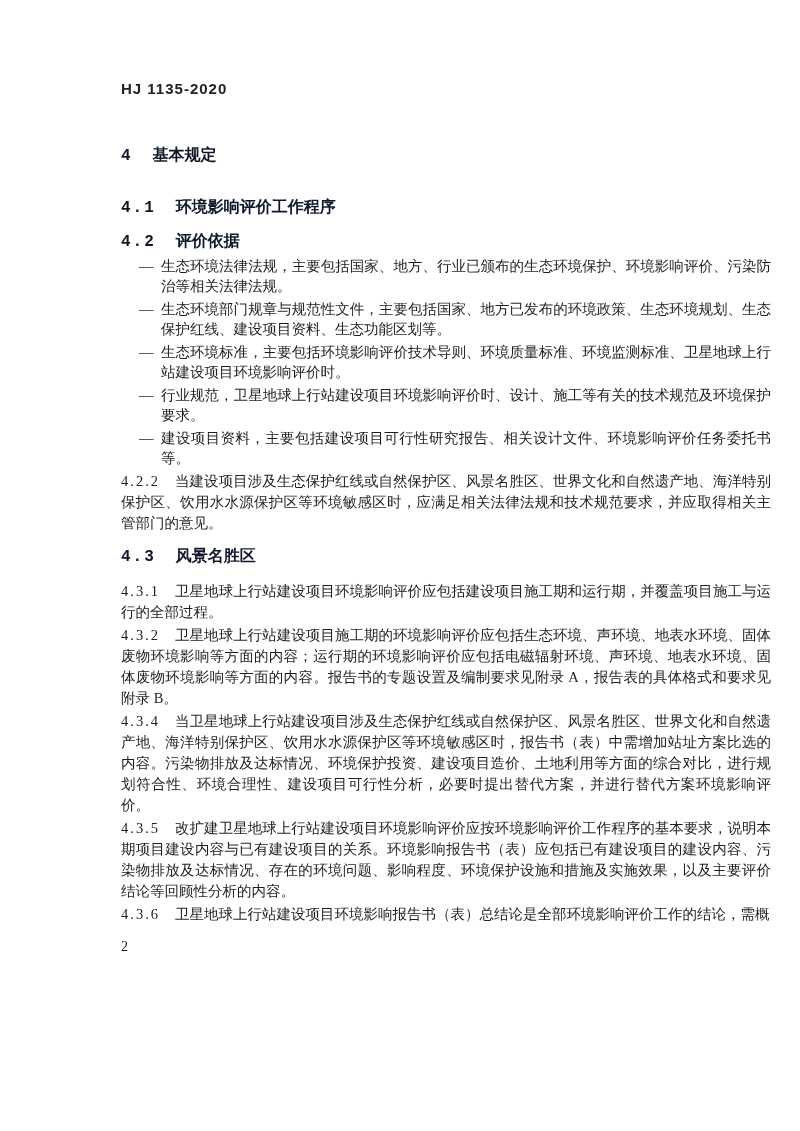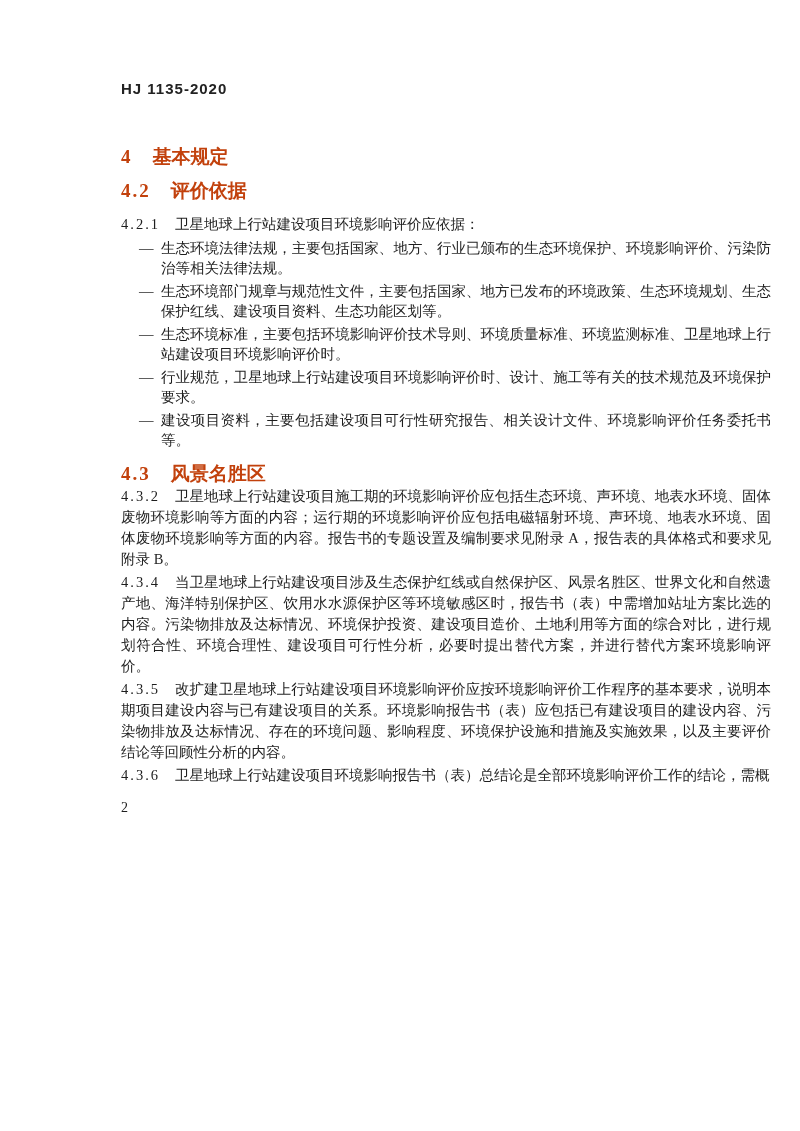--- a/index.html
+++ b/index.html
@@ -21,24 +21,24 @@
     margin-left: 45px;
   }
   .doc-code {
     font-family: "Liberation Sans", "DejaVu Sans", sans-serif;
     font-size: 15px;
     font-weight: 600;
     letter-spacing: 1px;
     color: #222;
   }
   h1.sec, h2.sec {
-    font-family: Liberation Serif, serif;
-    font-size: 19px;
+    font-family: Liberation Mono, monospace;
+    font-size: 16px;
     font-weight: bold;
-    color: #c2410c;
+    color: #0f172a;
     margin: 0;
     line-height: 21px;
   }
   h1.sec { margin-top: 47px; }
   h2.sec { margin-top: 31px; }
   h2.sec.mid { margin-top: 13px; }
   .sec .hnum { letter-spacing: 2px; margin-right: 20px; }
   p.body {
     margin: 0;
     text-align: justify;
@@ -68,29 +68,29 @@
 <body>
 
 <div class="page">
 
   <div class="doc-code">HJ 1135-2020</div>
 
   <h1 class="sec">
     <span class="hnum">4</span><span>基本规定</span>
   </h1>
 
+  <h2 class="sec">
+    <span class="hnum">4.1</span><span>环境影响评价工作程序</span>
+  </h2>
 
 
   <h2 class="sec mid">
     <span class="hnum">4.2</span><span>评价依据</span>
   </h2>
 
-  <p class="numbered gap">
-    <span class="pnum">4.2.1</span><span>卫星地球上行站建设项目环境影响评价应依据：</span>
-  </p>
 
   <div class="dash-list">
     <div class="dash-item">
       <span class="dash-marker">—</span>
       <span class="dash-text">生态环境法律法规，主要包括国家、地方、行业已颁布的生态环境保护、环境影响评价、污染防治等相关法律法规。</span>
     </div>
     <div class="dash-item">
       <span class="dash-marker">—</span>
       <span class="dash-text">生态环境部门规章与规范性文件，主要包括国家、地方已发布的环境政策、生态环境规划、生态保护红线、建设项目资料、生态功能区划等。</span>
     </div>
@@ -101,25 +101,31 @@
     <div class="dash-item">
       <span class="dash-marker">—</span>
       <span class="dash-text">行业规范，卫星地球上行站建设项目环境影响评价时、设计、施工等有关的技术规范及环境保护要求。</span>
     </div>
     <div class="dash-item">
       <span class="dash-marker">—</span>
       <span class="dash-text">建设项目资料，主要包括建设项目可行性研究报告、相关设计文件、环境影响评价任务委托书等。</span>
     </div>
   </div>
 
+  <p class="numbered tight">
+    <span class="pnum">4.2.2</span><span>当建设项目涉及生态保护红线或自然保护区、风景名胜区、世界文化和自然遗产地、海洋特别保护区、饮用水水源保护区等环境敏感区时，应满足相关法律法规和技术规范要求，并应取得相关主管部门的意见。</span>
+  </p>
 
   <h2 class="sec mid">
     <span class="hnum">4.3</span><span>风景名胜区</span>
   </h2>
 
+  <p class="numbered gap">
+    <span class="pnum">4.3.1</span><span>卫星地球上行站建设项目环境影响评价应包括建设项目施工期和运行期，并覆盖项目施工与运行的全部过程。</span>
+  </p>
   <p class="numbered tight">
     <span class="pnum">4.3.2</span><span>卫星地球上行站建设项目施工期的环境影响评价应包括生态环境、声环境、地表水环境、固体废物环境影响等方面的内容；运行期的环境影响评价应包括电磁辐射环境、声环境、地表水环境、固体废物环境影响等方面的内容。报告书的专题设置及编制要求见附录 A，报告表的具体格式和要求见附录 B。</span>
   </p>
   <p class="numbered tight">
     <span class="pnum">4.3.4</span><span>当卫星地球上行站建设项目涉及生态保护红线或自然保护区、风景名胜区、世界文化和自然遗产地、海洋特别保护区、饮用水水源保护区等环境敏感区时，报告书（表）中需增加站址方案比选的内容。污染物排放及达标情况、环境保护投资、建设项目造价、土地利用等方面的综合对比，进行规划符合性、环境合理性、建设项目可行性分析，必要时提出替代方案，并进行替代方案环境影响评价。</span>
   </p>
   <p class="numbered tight">
     <span class="pnum">4.3.5</span><span>改扩建卫星地球上行站建设项目环境影响评价应按环境影响评价工作程序的基本要求，说明本期项目建设内容与已有建设项目的关系。环境影响报告书（表）应包括已有建设项目的建设内容、污染物排放及达标情况、存在的环境问题、影响程度、环境保护设施和措施及实施效果，以及主要评价结论等回顾性分析的内容。</span>
   </p>
   <p class="numbered tight">

